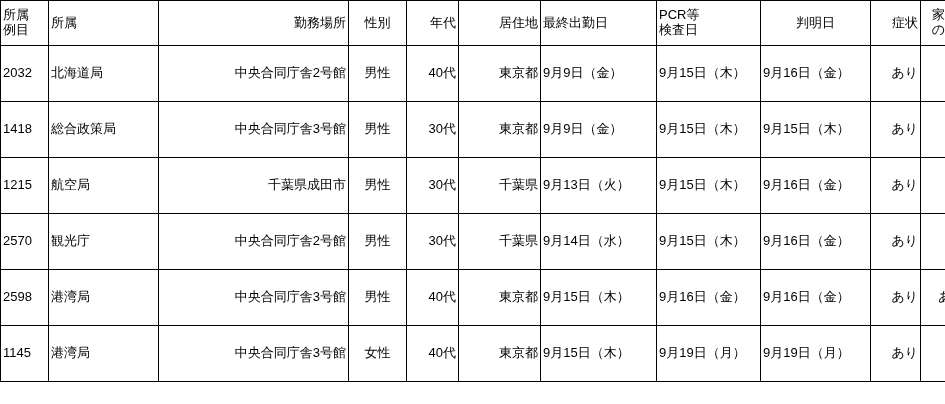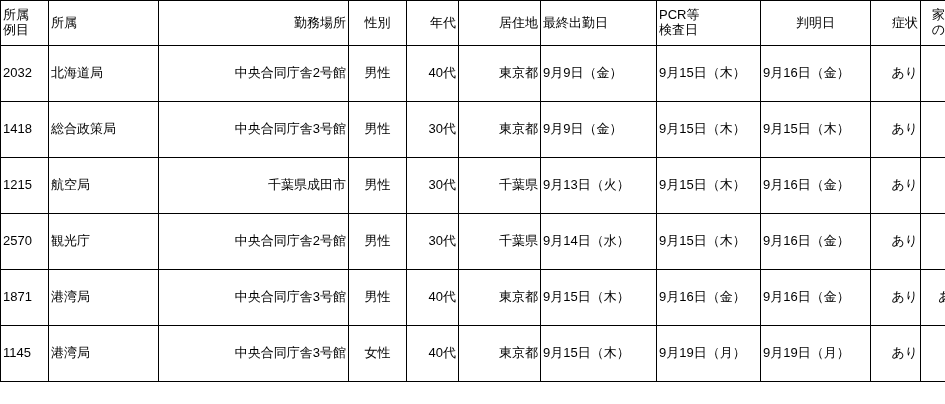--- a/index.html
+++ b/index.html
@@ -171,21 +171,21 @@
       <td class="c-sex">男性</td>
       <td class="c-age">30代</td>
       <td class="c-res">千葉県</td>
       <td class="c-last">9月14日（水）</td>
       <td class="c-pcr">9月15日（木）</td>
       <td class="c-found">9月16日（金）</td>
       <td class="c-sym">あり</td>
       <td class="c-fam"></td>
     </tr>
     <tr>
-      <td class="c-no">1871</td>
+      <td class="c-no">2598</td>
       <td class="c-dept">港湾局</td>
       <td class="c-place">中央合同庁舎3号館</td>
       <td class="c-sex">男性</td>
       <td class="c-age">40代</td>
       <td class="c-res">東京都</td>
       <td class="c-last">9月15日（木）</td>
       <td class="c-pcr">9月16日（金）</td>
       <td class="c-found">9月16日（金）</td>
       <td class="c-sym">あり</td>
       <td class="c-fam">あり</td>

